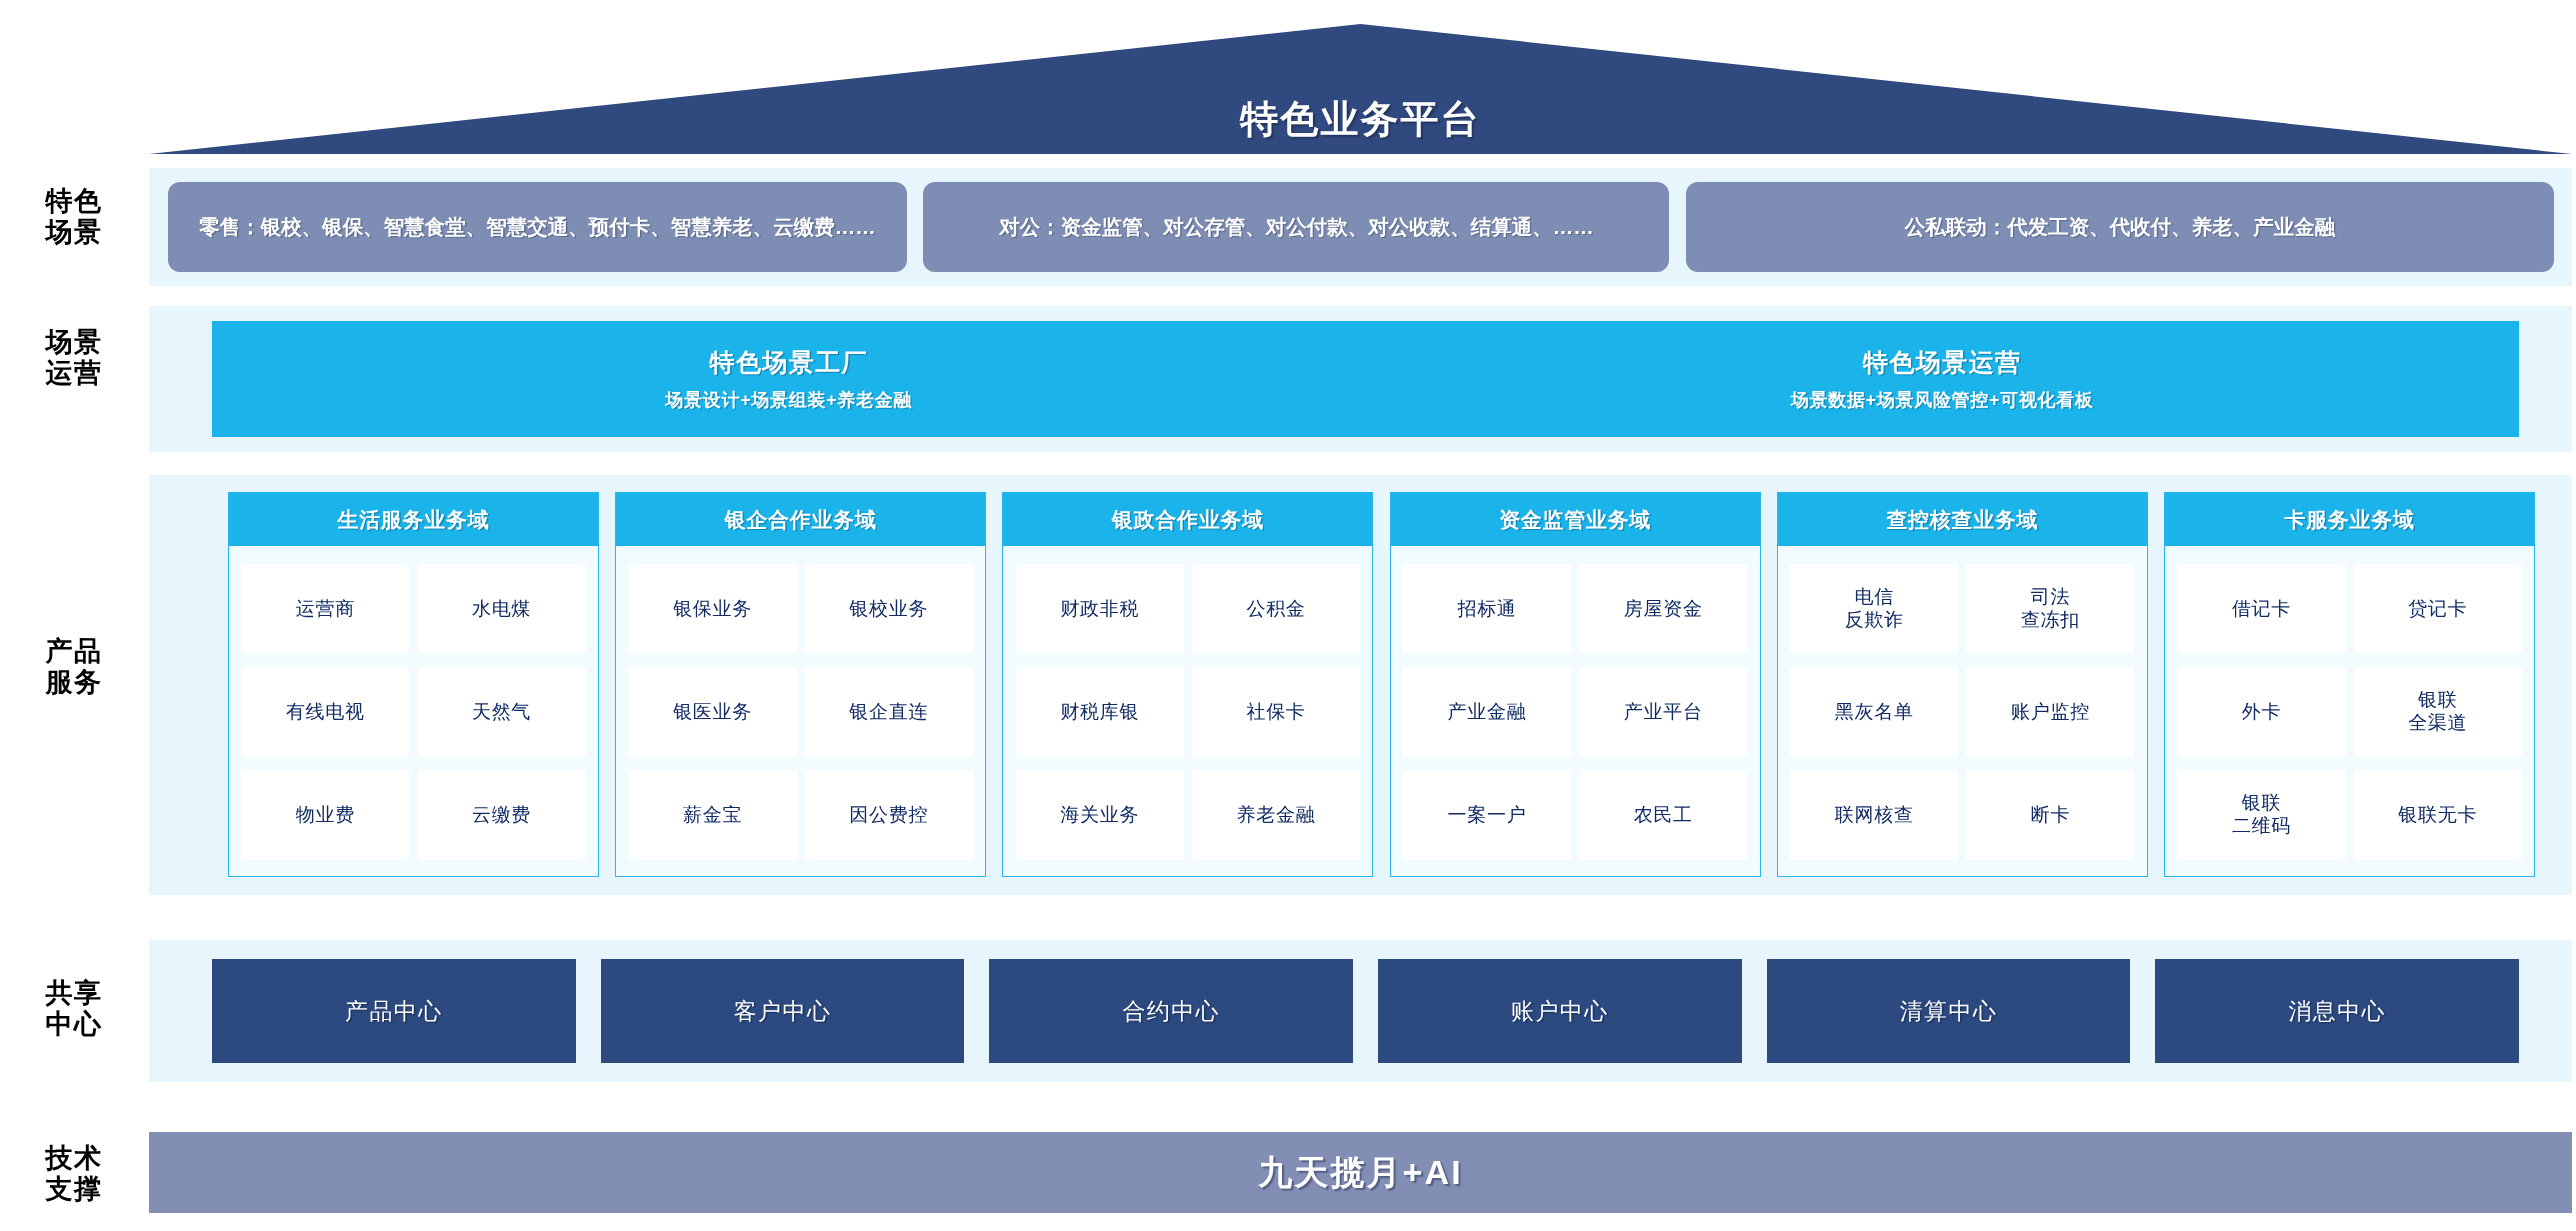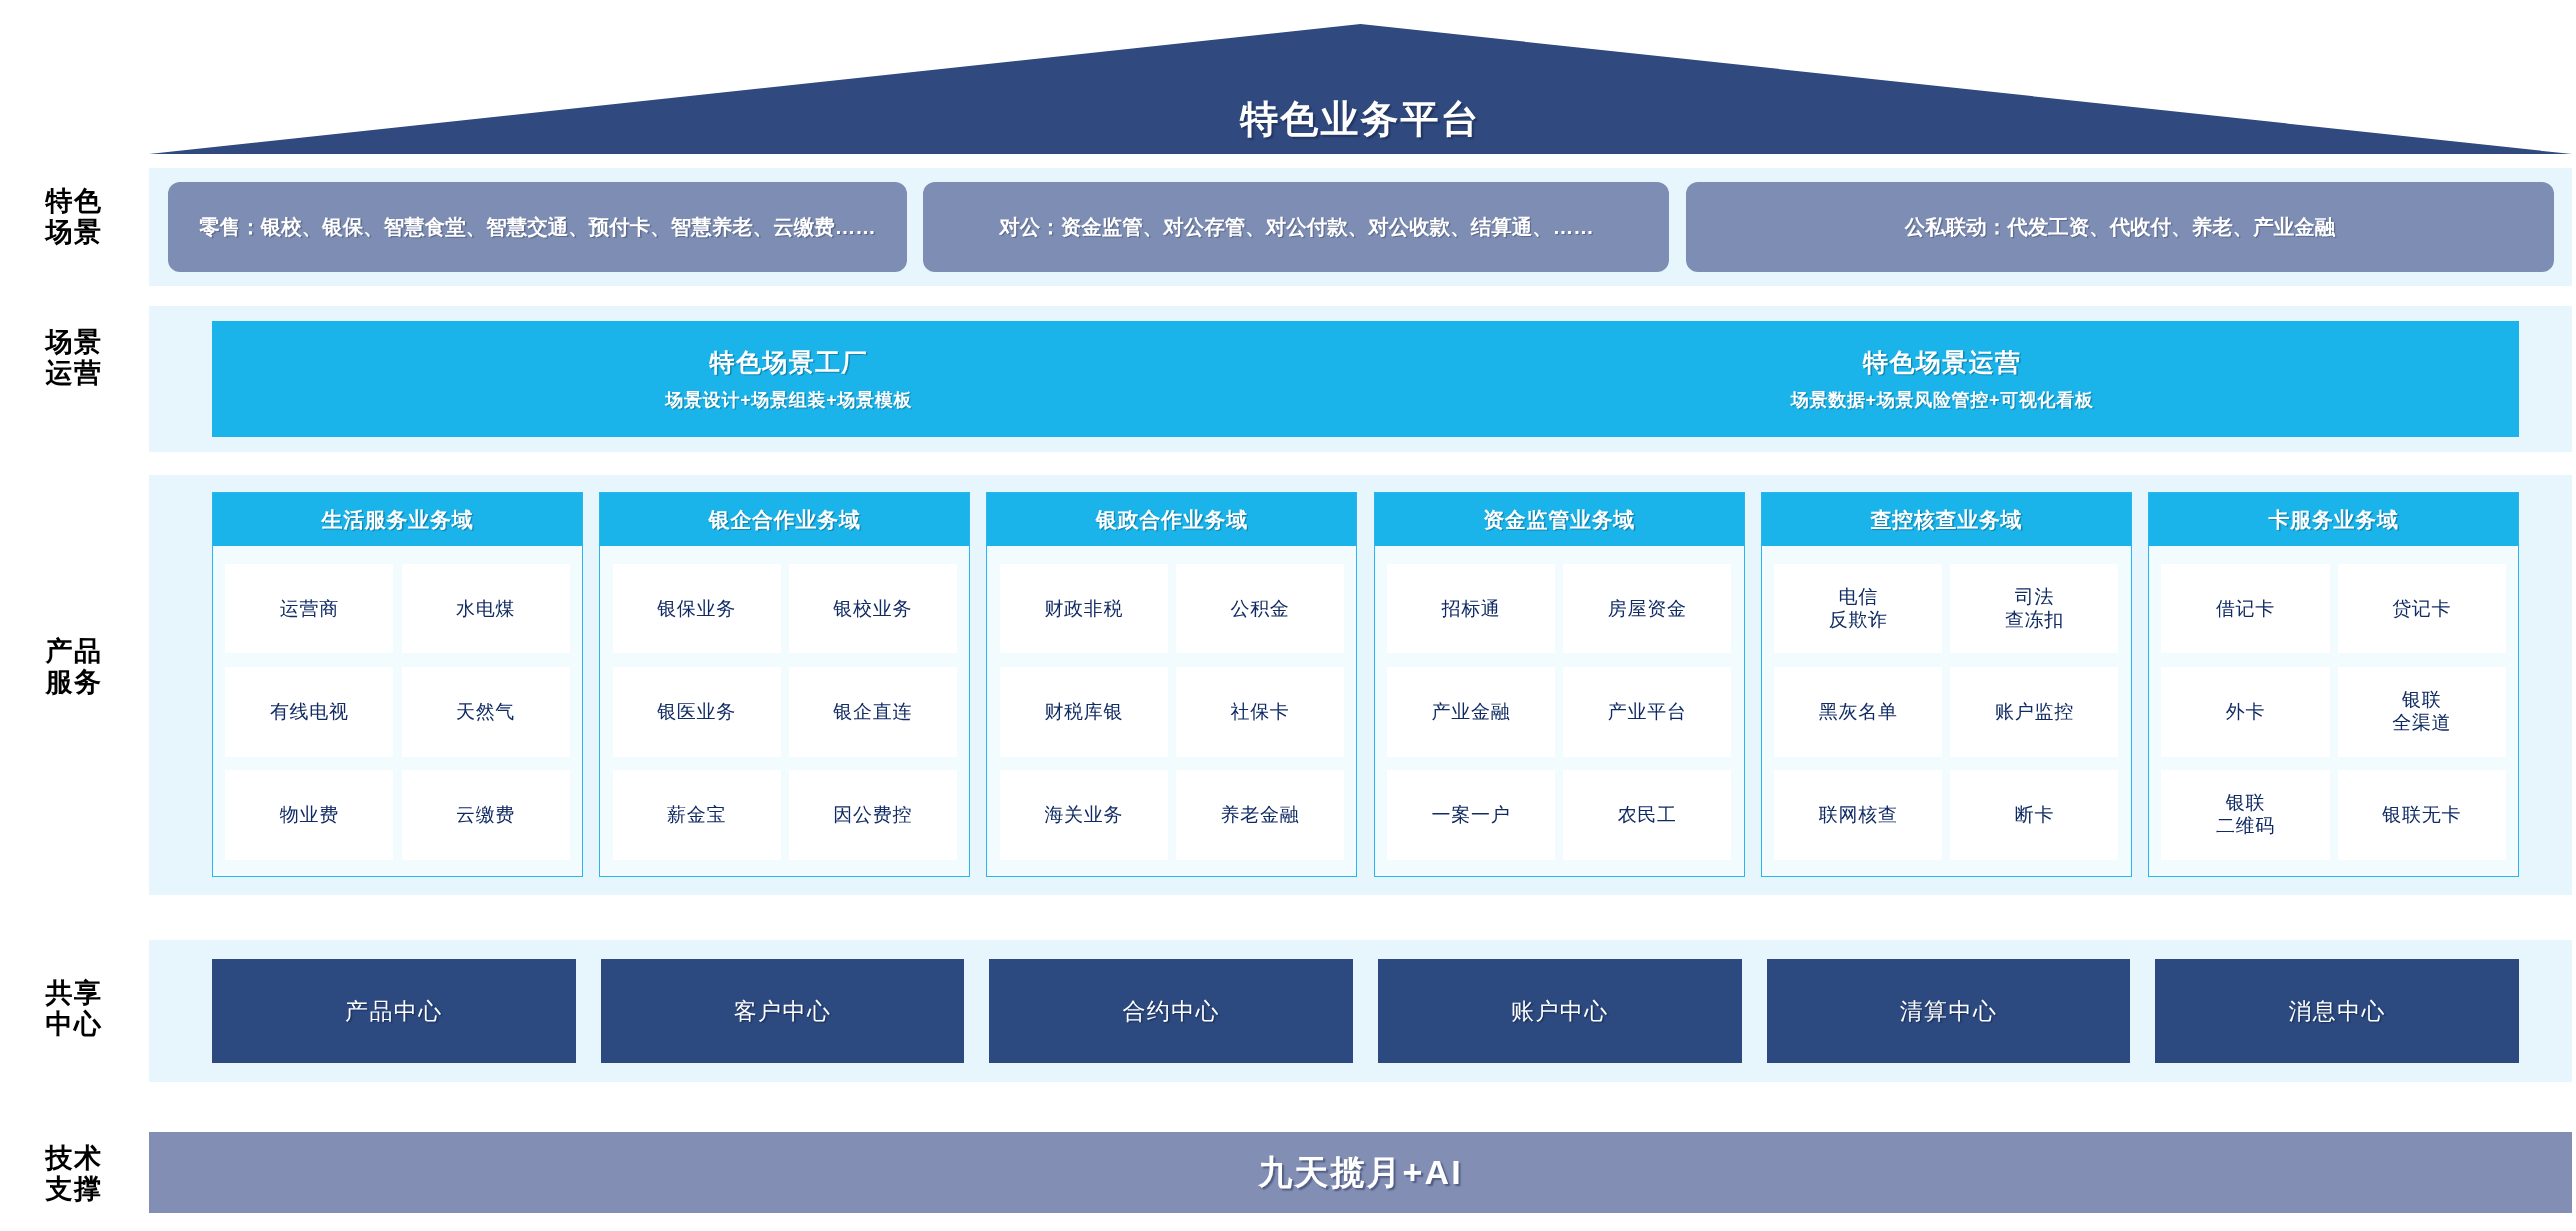--- a/index.html
+++ b/index.html
@@ -59,21 +59,21 @@
     flex: 1 1 0; background: #1ab4ea; color: #fff;
     display: flex; flex-direction: column; align-items: center; justify-content: center;
     text-align: center; gap: 9.6px;
   }
   .ops-title { font-size: 25px; font-weight: bold; letter-spacing: 1.4px;
                text-shadow: 1.4px 1.4px 0.7px rgba(0,60,90,.4); }
   .ops-sub { font-size: 18px; font-weight: bold; letter-spacing: 0.7px;
              text-shadow: 1.4px 1.4px 0.7px rgba(0,60,90,.35); }
 
   
-  .domains-row { position: absolute; left: 212px; top: 472px; width: 2307px; height: 385px;
+  .domains-row { position: absolute; left: 228px; top: 472px; width: 2307px; height: 385px;
                  display: flex; gap: 16.4px; }
   .domain-card {
     flex: 1 1 0; background: #f2fbfe; border: 1.4px solid #29b6ef;
     display: flex; flex-direction: column;
   }
   .domain-head {
     background: #1ab4ea; color: #fff; height: 53px;
     display: flex; align-items: center; justify-content: center;
     font-size: 21px; font-weight: bold; letter-spacing: 0.7px;
     text-shadow: 1.4px 1.4px 0.7px rgba(0,60,90,.4);
@@ -130,21 +130,21 @@
 
   <div class="scene-row">
     <div class="scene-box s1">零售：银校、银保、智慧食堂、智慧交通、预付卡、智慧养老、云缴费……</div>
     <div class="scene-box s2">对公：资金监管、对公存管、对公付款、对公收款、结算通、……</div>
     <div class="scene-box s3">公私联动：代发工资、代收付、养老、产业金融</div>
   </div>
 
   <div class="ops-row">
     <div class="ops-box">
       <div class="ops-title">特色场景工厂</div>
-      <div class="ops-sub">场景设计+场景组装+场景模板</div>
+      <div class="ops-sub">场景设计+场景组装+养老金融</div>
     </div>
     <div class="ops-box">
       <div class="ops-title">特色场景运营</div>
       <div class="ops-sub">场景数据+场景风险管控+可视化看板</div>
     </div>
   </div>
 
   <div class="domains-row">
 
     <div class="domain-card">

